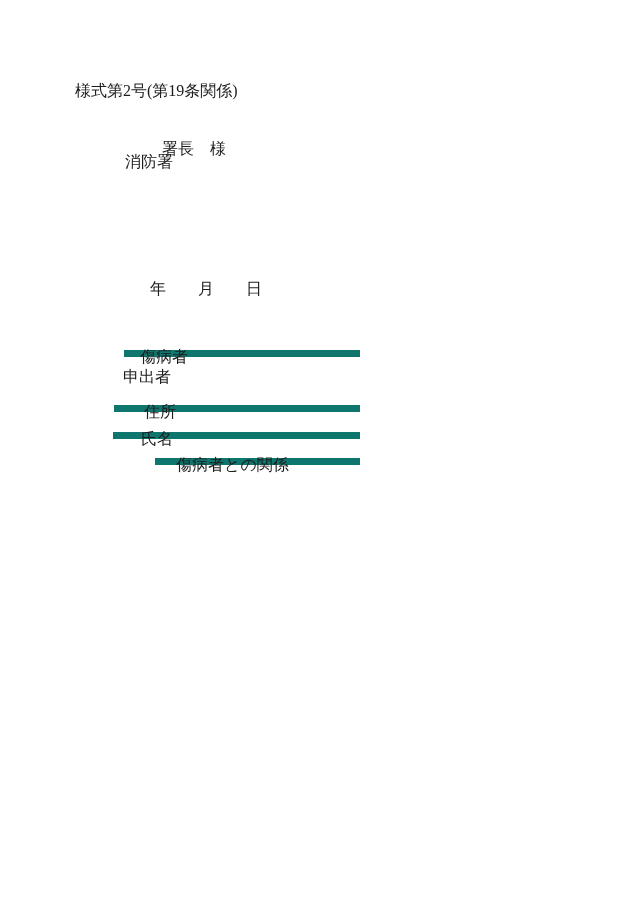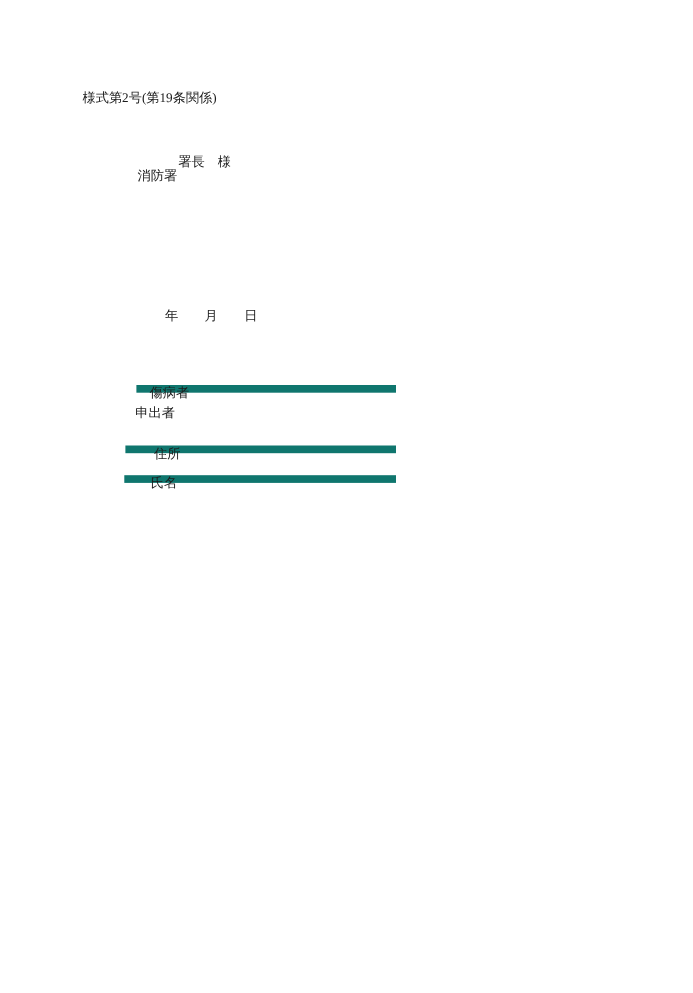--- a/index.html
+++ b/index.html
@@ -7,21 +7,21 @@
     padding: 0;
     background: #ffffff;
   }
   .page {
     position: relative;
     width: 505px;
     height: 903px;
     background: #ffffff;
     font-family: "Liberation Serif", "DejaVu Serif", serif;
     color: #1c1c1c;
-    font-size: 12px;
+    font-size: 16px;
     overflow: hidden;
   }
   .abs { position: absolute; white-space: pre; }
 
   .form-number { left: 75px;  top: 81px; }
   .station     { left: 125px; top: 112px; margin-top: 40px; }
   .chief       { left: 162px; top: 139px; }
 
   .body-text {
     position: absolute;
@@ -74,14 +74,17 @@
   <div class="abs applicant">申出者</div>
 
   <div class="field field-address">
     <span>住所</span>
   </div>
 
   <div class="field field-name">
     <span>氏名</span>
   </div>
 
+  <div class="field field-relation">
+    <span>傷病者との関係</span>
+  </div>
 
 </div>
 
 </body></html>

